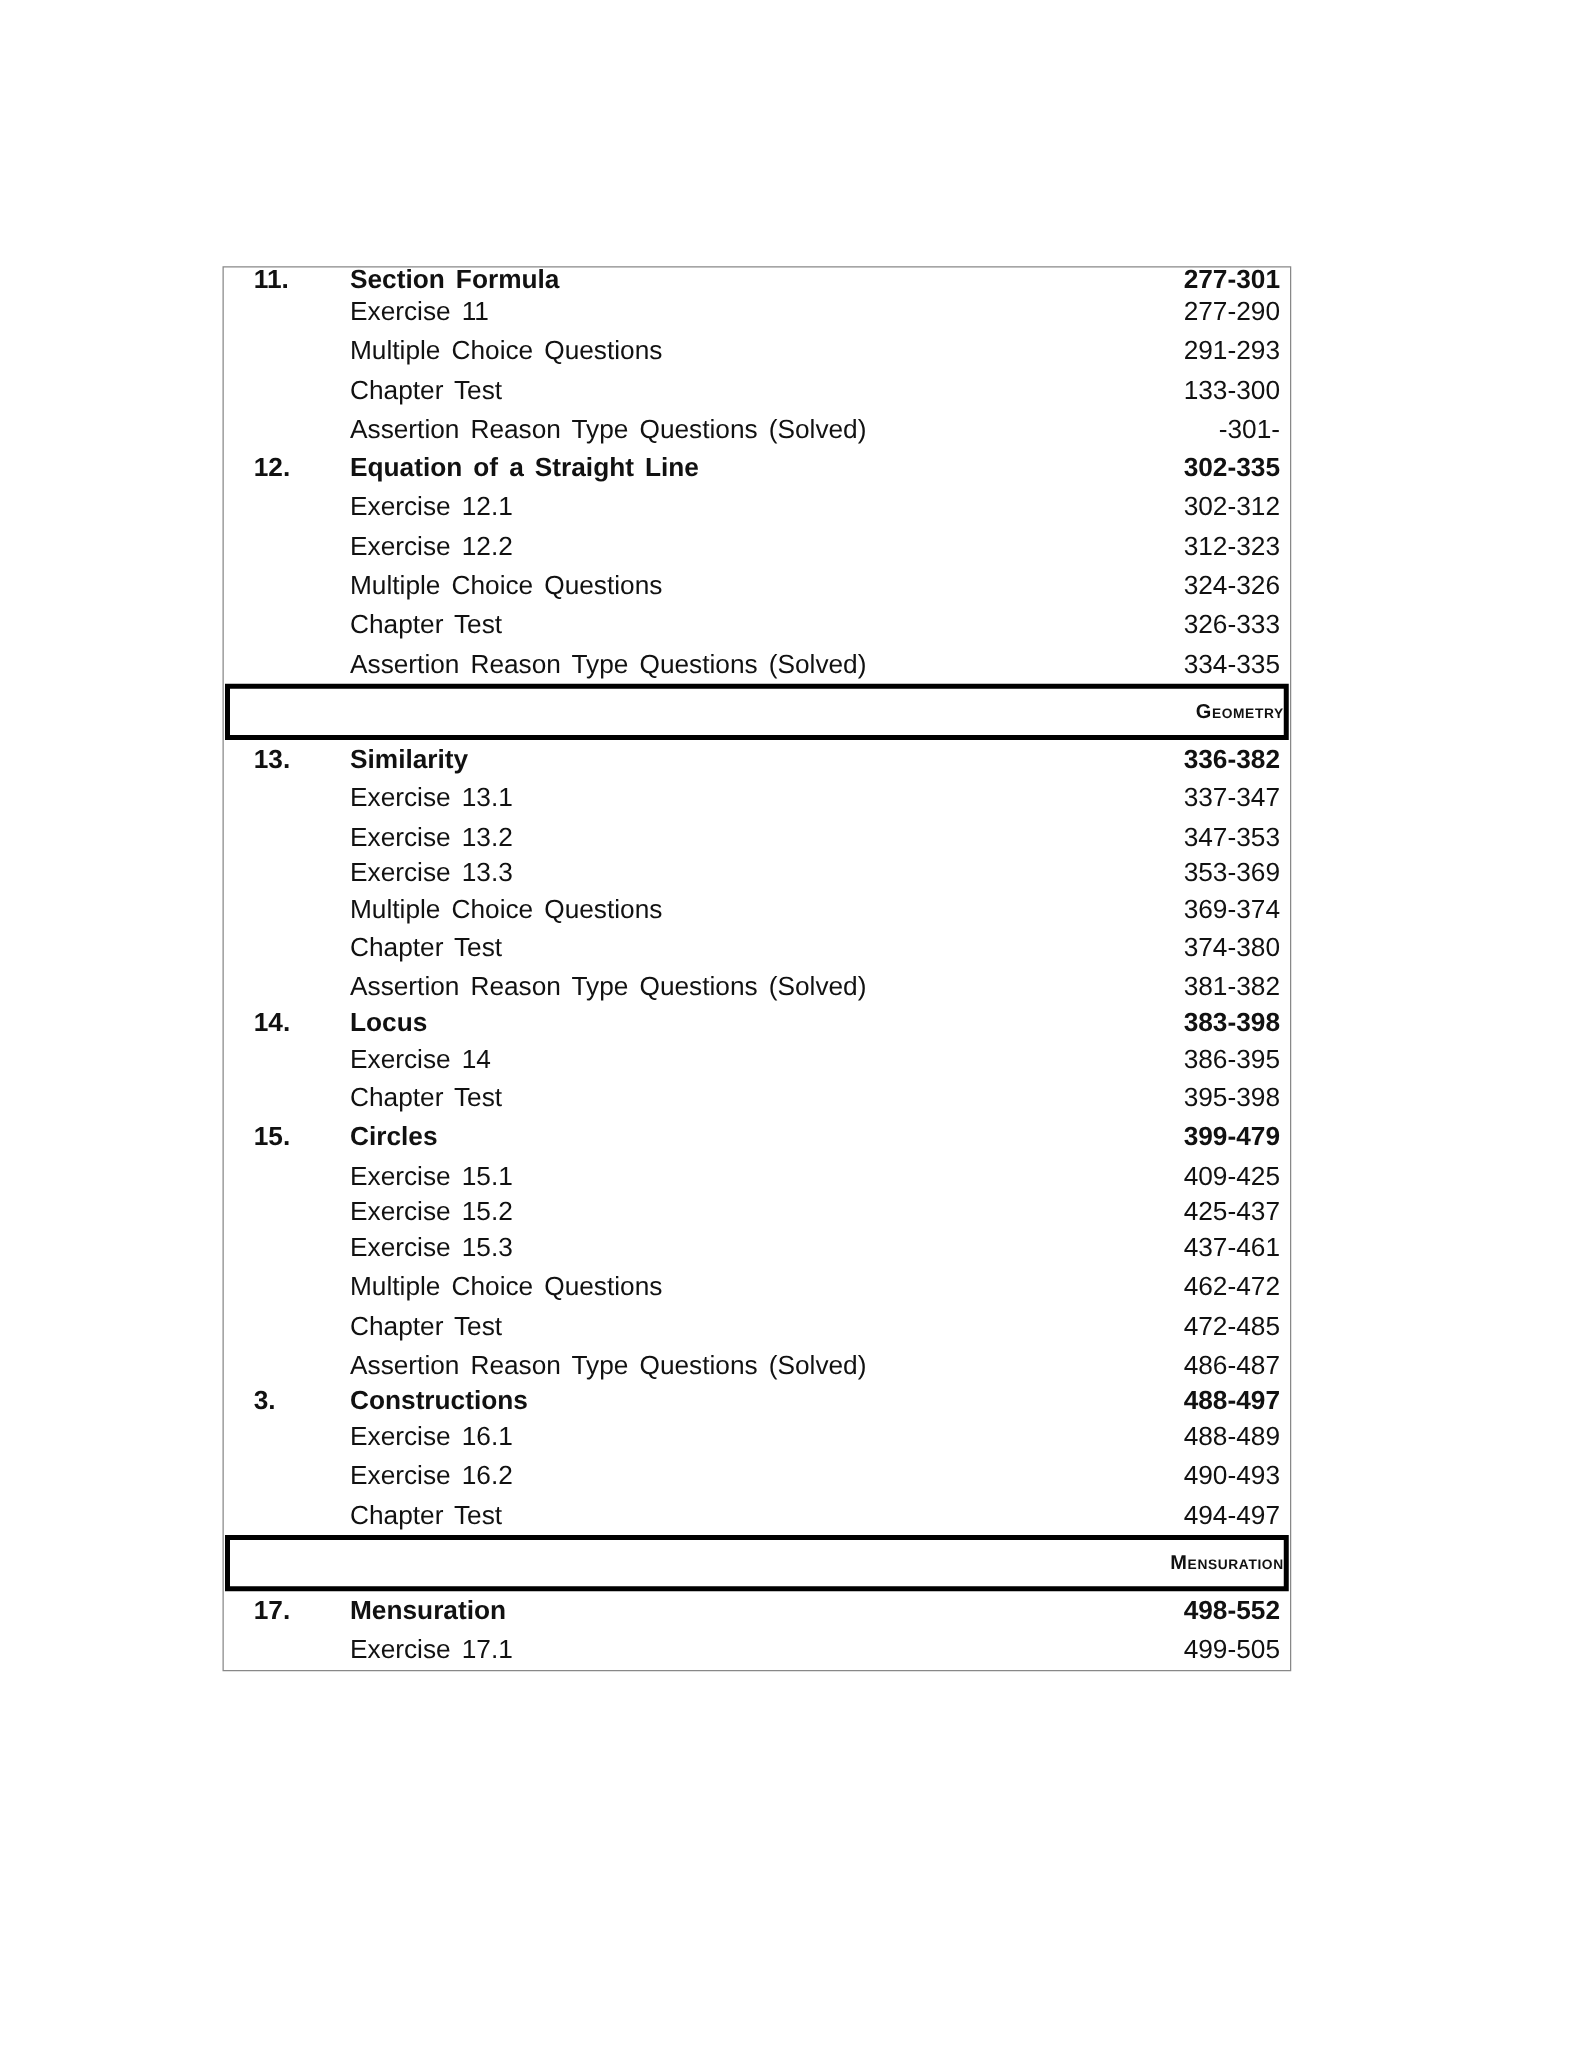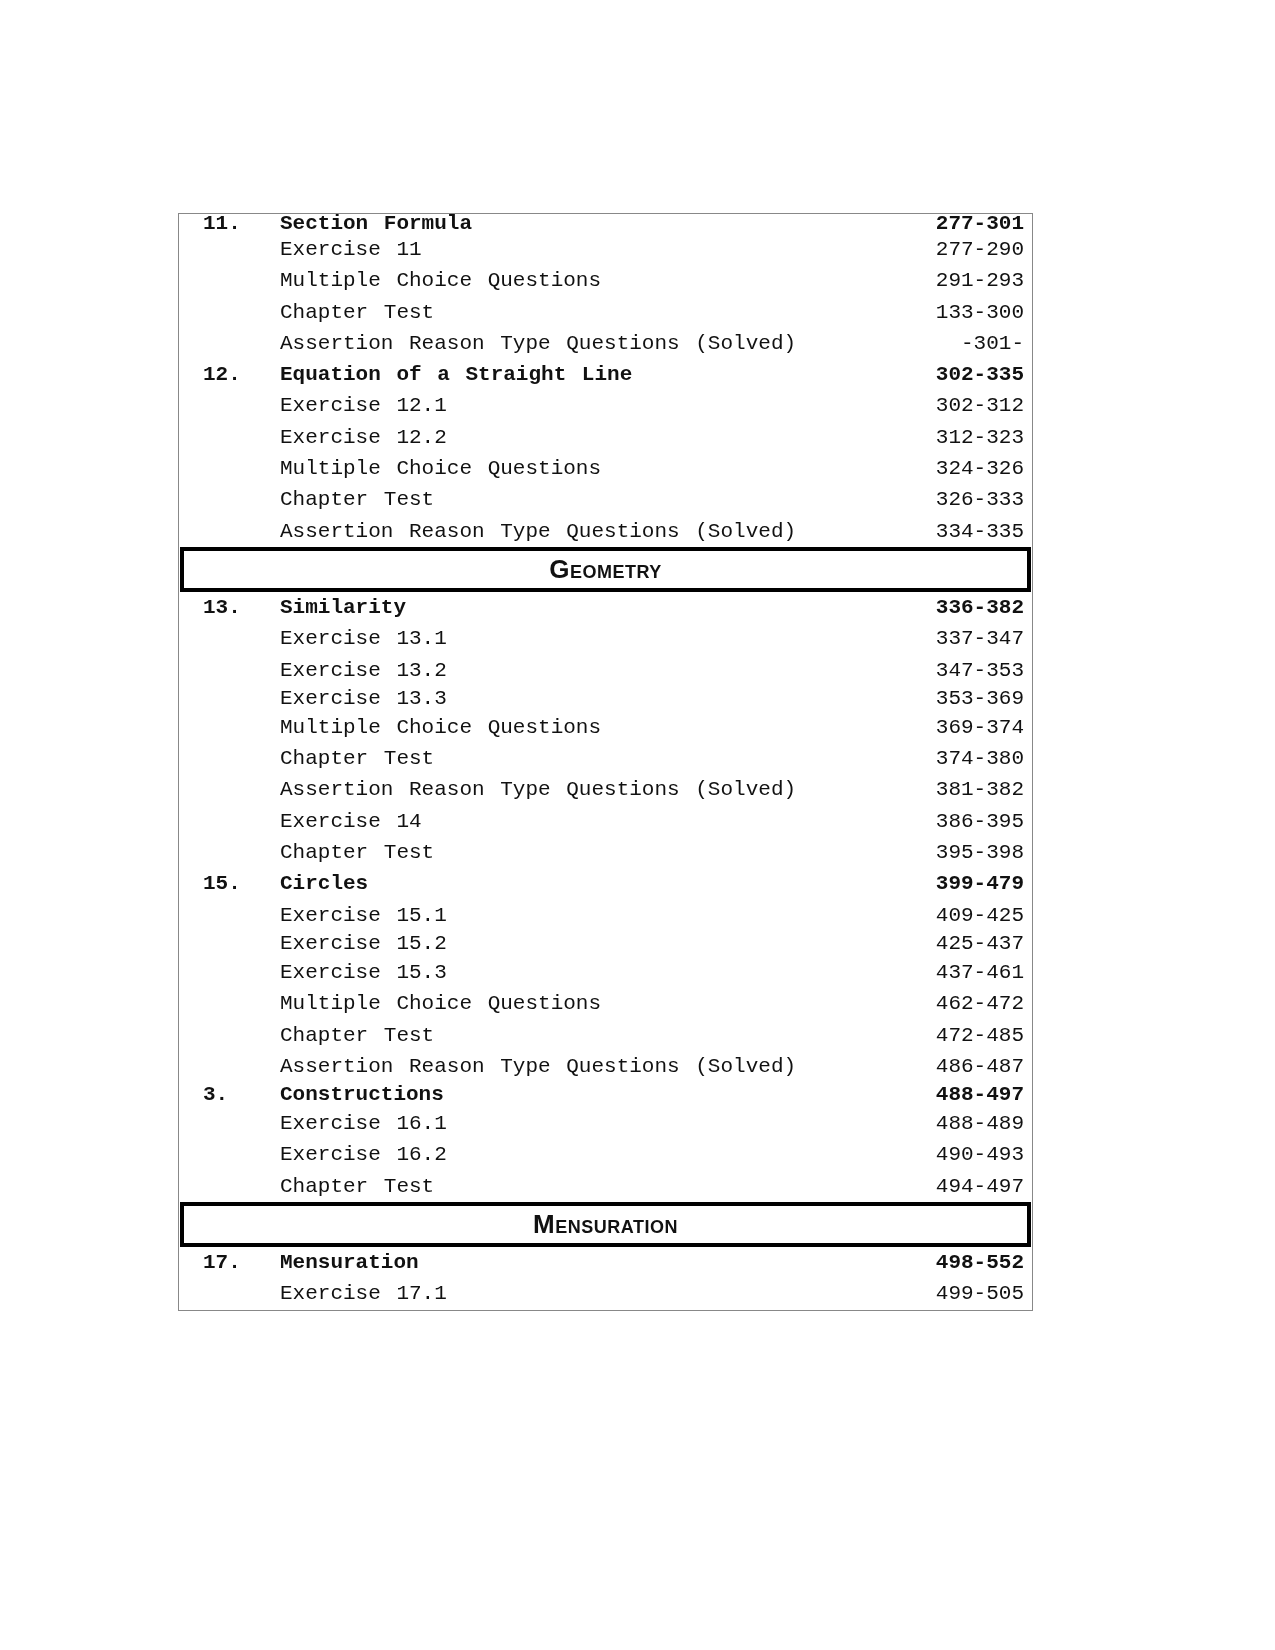--- a/index.html
+++ b/index.html
@@ -1,30 +1,30 @@
 <!DOCTYPE html>
 <html><head>
 <meta charset="utf-8">
 <style>
   html, body { margin:0; padding:0; background:#ffffff; }
   body { width:1275px; height:1650px; position:relative; font-family:"Liberation Sans", sans-serif; color:#111; }
   #toc {
     position:absolute; left:178px; top:213px; width:855px;
     border:1px solid #888; box-sizing:border-box;
   }
-  .row { position:relative; height:31.3px; font-size:21px; line-height:31.3px;font-family:Liberation Mono, monospace; }
+  .row { position:relative; height:31.3px; font-size:21px; line-height:31.3px; }
   .row .num { position:absolute; left:24px; width:50px; }
   .row .title { position:absolute; left:72px; white-space:nowrap; word-spacing:3px;margin-left:29px; }
   .row .pages { position:absolute; right:8px; text-align:left; }
   .row.chapter { font-weight:bold; }
   .row.tight { height:26px; line-height:26px; }
   .row.first { height:20px; line-height:20px; }
   .section {
     margin:0 1px; height:37px; border:4px solid #000; box-sizing:content-box;
-    text-align:center; font-weight:bold; font-size:26px; line-height:37px;
+    text-align:right; font-weight:bold; font-size:16px; line-height:37px;
     font-variant:small-caps; letter-spacing:0.5px;
   }
 </style>
 </head>
 <body>
 
 <div id="toc">
     <div class="row chapter first">
       <span class="num">11.</span>
       <span class="title">Section Formula</span>
@@ -94,20 +94,25 @@
       <span class="pages">369-374</span>
     </div>
     <div class="row item">
       <span class="title">Chapter Test</span>
       <span class="pages">374-380</span>
     </div>
     <div class="row item">
       <span class="title">Assertion Reason Type Questions (Solved)</span>
       <span class="pages">381-382</span>
     </div>
+    <div class="row chapter tight">
+      <span class="num">14.</span>
+      <span class="title">Locus</span>
+      <span class="pages">383-398</span>
+    </div>
     <div class="row item">
       <span class="title">Exercise 14</span>
       <span class="pages">386-395</span>
     </div>
     <div class="row item">
       <span class="title">Chapter Test</span>
       <span class="pages">395-398</span>
     </div>
     <div class="row chapter">
       <span class="num">15.</span>

